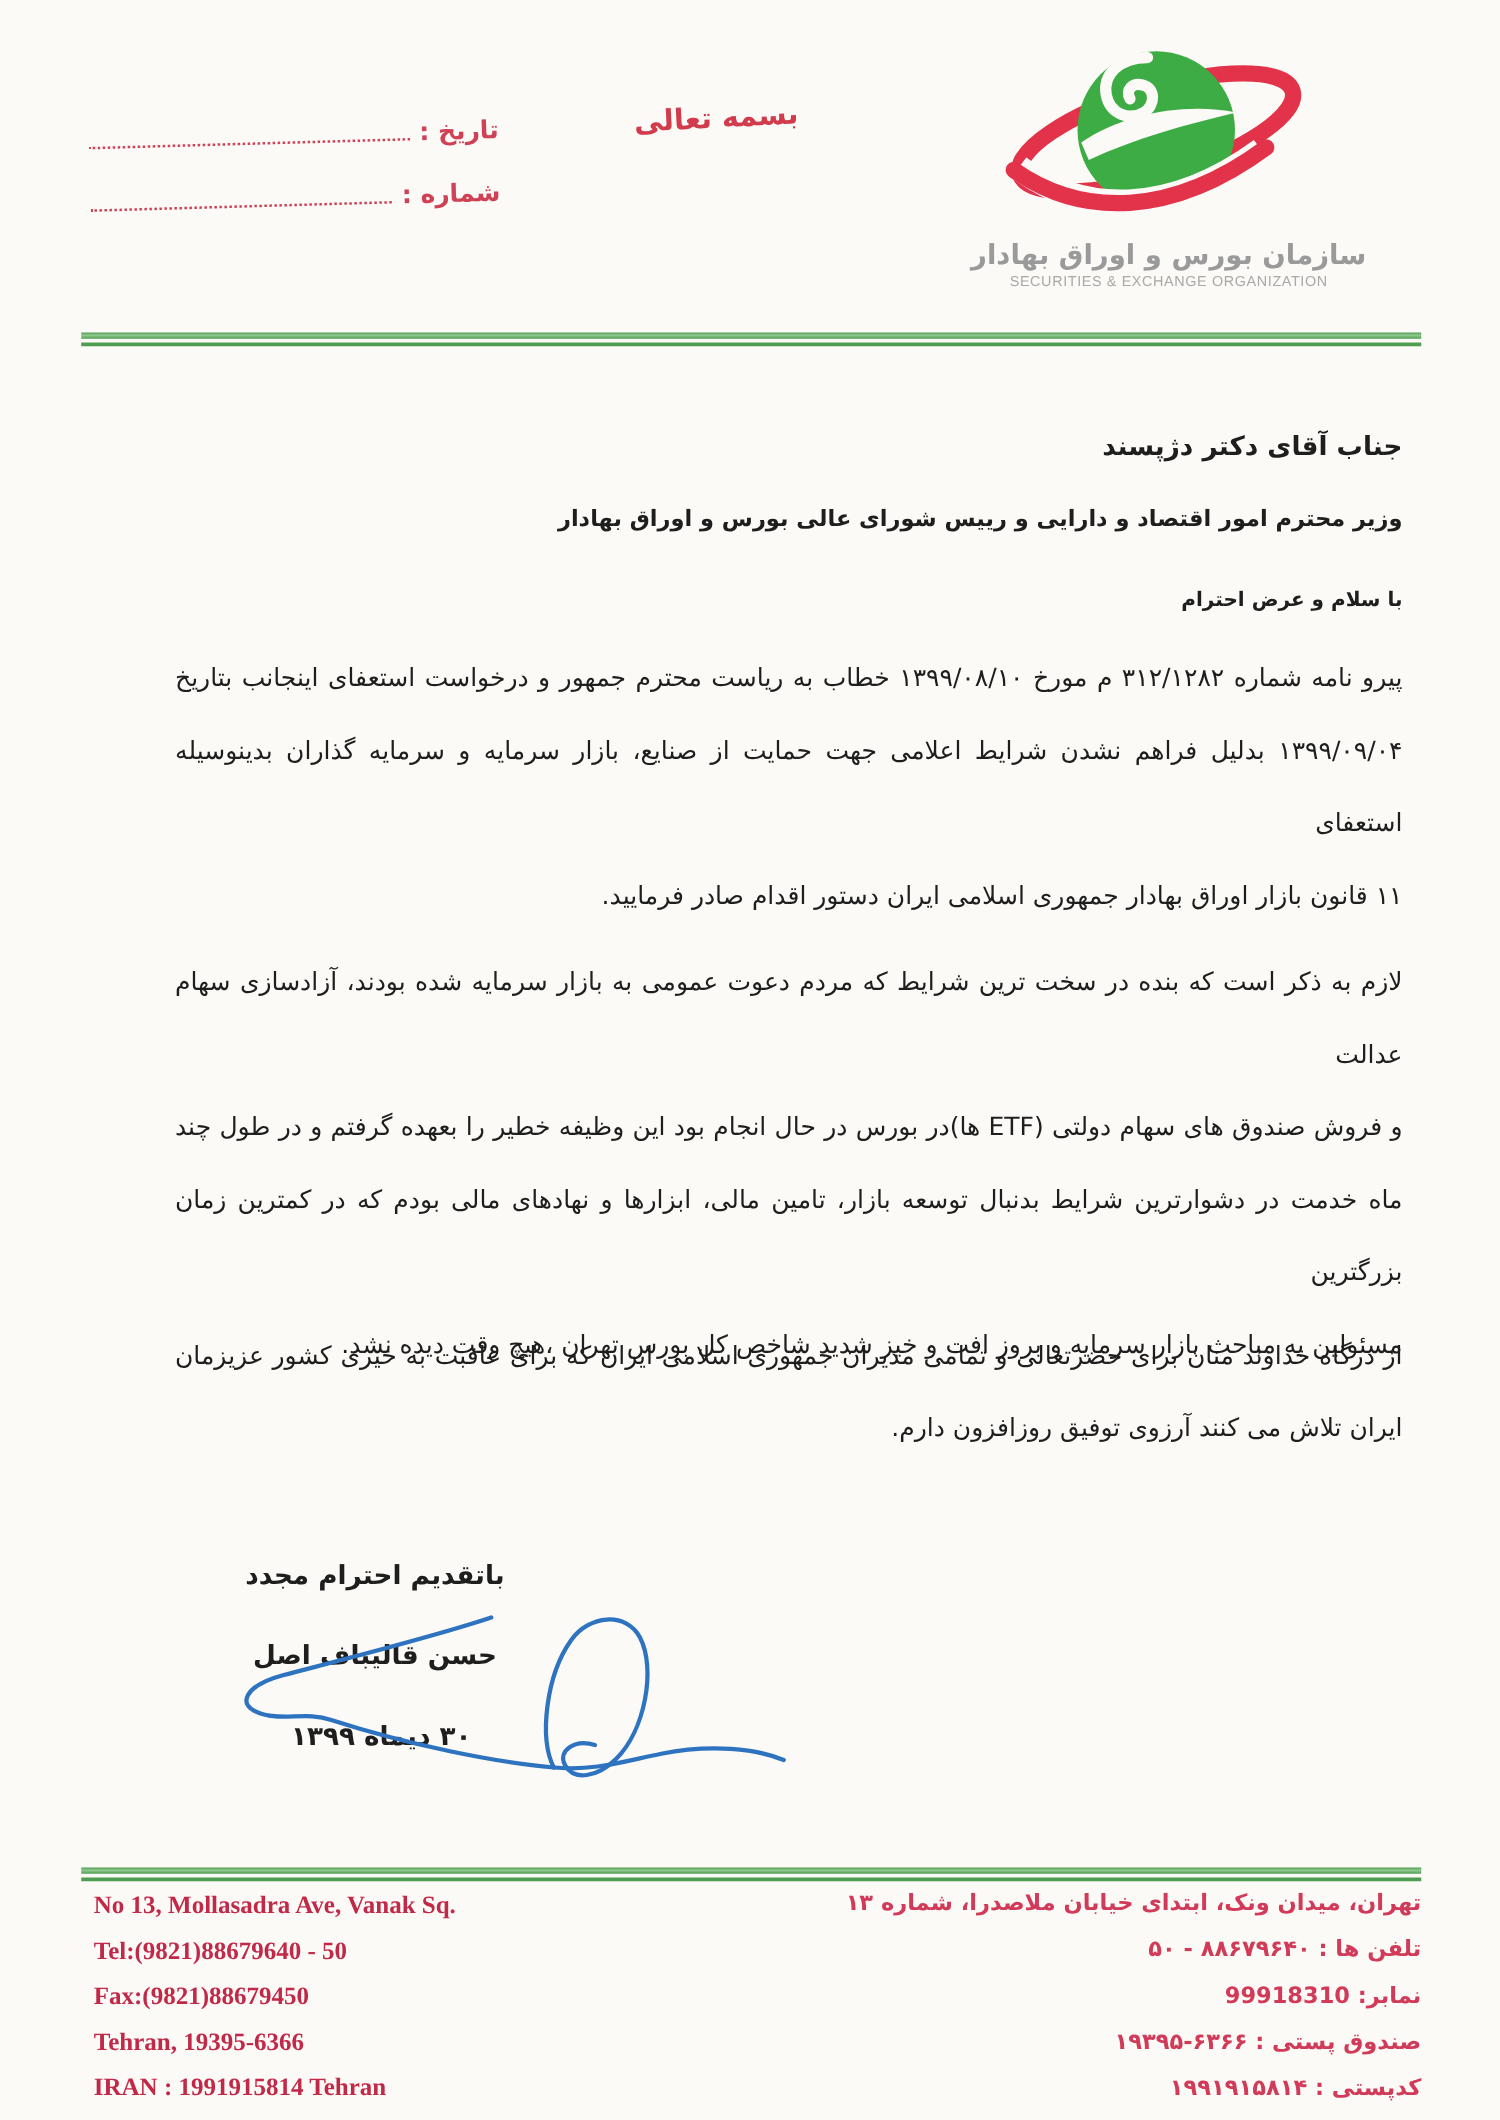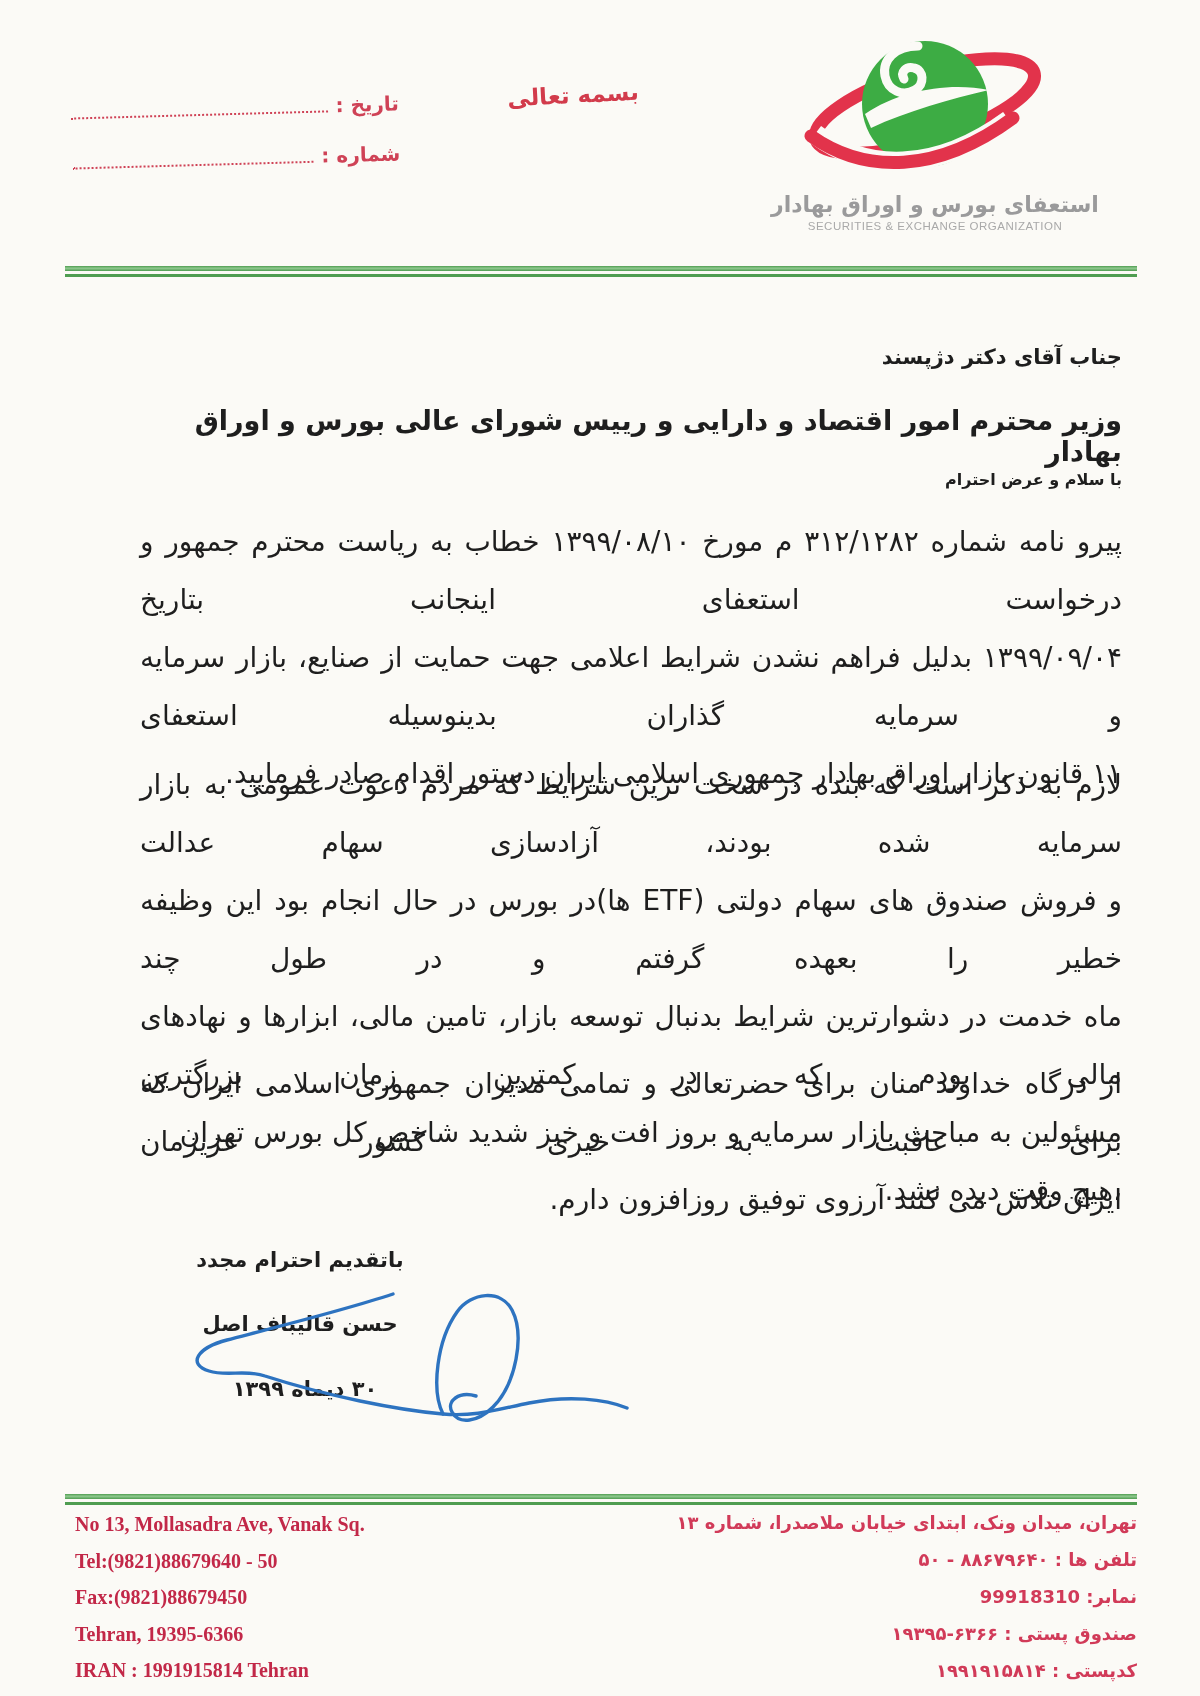--- a/index.html
+++ b/index.html
@@ -33,25 +33,25 @@
   .rule{position:absolute;left:65px;width:1072px;}
   .rule .r1{height:5px;background:linear-gradient(to bottom,var(--rule-dark),#8fc98f 45%,var(--rule-dark));}
   .rule .r2{height:3px;background:var(--rule-dark);margin-top:3px;}
   .rule-top{top:266px;}
   .rule-bottom{top:1494px;}
 
   
   .addr1{position:absolute;left:140px;top:345px;width:982px;direction:rtl;text-align:right;
     font-weight:bold;font-size:21px;color:var(--ink);}
   .addr2{position:absolute;left:140px;top:405px;width:982px;direction:rtl;text-align:right;
-    font-weight:bold;font-size:27px;color:var(--ink);}
+    font-weight:bold;font-size:18px;color:var(--ink);}
   .salut{position:absolute;left:140px;top:470px;width:982px;direction:rtl;text-align:right;
     font-weight:bold;font-size:16px;color:var(--ink);}
   .para{position:absolute;left:140px;width:982px;direction:rtl;color:var(--ink);
-    font-size:28px;font-weight:500;}
+    font-size:20px;font-weight:500;}
   .para .bline{line-height:58px;text-align:justify;text-align-last:justify;white-space:normal;}
   .para .bline.last{text-align:right;text-align-last:right;}
   .p1{top:513px;} .p2{top:756px;} .p3{top:1055px;}
 
   
   .closing{position:absolute;left:195px;top:1248px;width:210px;direction:rtl;text-align:center;
     font-weight:bold;font-size:21px;color:var(--ink);}
   .signer{position:absolute;left:195px;top:1312px;width:210px;direction:rtl;text-align:center;
     font-weight:bold;font-size:21px;color:var(--ink);}
   .signdate{position:absolute;left:200px;top:1377px;width:210px;direction:rtl;text-align:center;
@@ -92,21 +92,21 @@
 
       <circle cx="140" cy="80" r="63" fill="var(--brand-green)"></circle>
 
       <path d="M133 22 C 110 22 97 36 100 52 C 103 67 118 73 130 66 C 140 60 139 46 129 44 C 121 42 115 48 119 55" fill="none" stroke="#fbfaf6" stroke-width="9" stroke-linecap="round"></path>
 
       <path d="M80 90 C 115 66 165 58 204 66 C 166 75 122 87 86 104 Z" fill="#fbfaf6"></path>
 
       <path d="M30 110 C 80 148 150 150 224 96" fill="none" stroke="#fbfaf6" stroke-width="20"></path>
       <path d="M26 112 C 80 150 152 150 228 94" fill="none" stroke="var(--brand-red)" stroke-width="13" stroke-linecap="round"></path>
     </svg>
-    <div class="logo-title">استعفای بورس و اوراق بهادار</div>
+    <div class="logo-title">سازمان بورس و اوراق بهادار</div>
     <div class="logo-sub">SECURITIES &amp; EXCHANGE ORGANIZATION</div>
   </div>
 
   <div class="rule rule-top">
     <div class="r1"></div>
       <div class="r2"></div>
   </div>
 
   <div class="addr1">جناب آقای دکتر دژپسند</div>
   <div class="addr2">وزیر محترم امور اقتصاد و دارایی و رییس شورای عالی بورس و اوراق بهادار</div>

